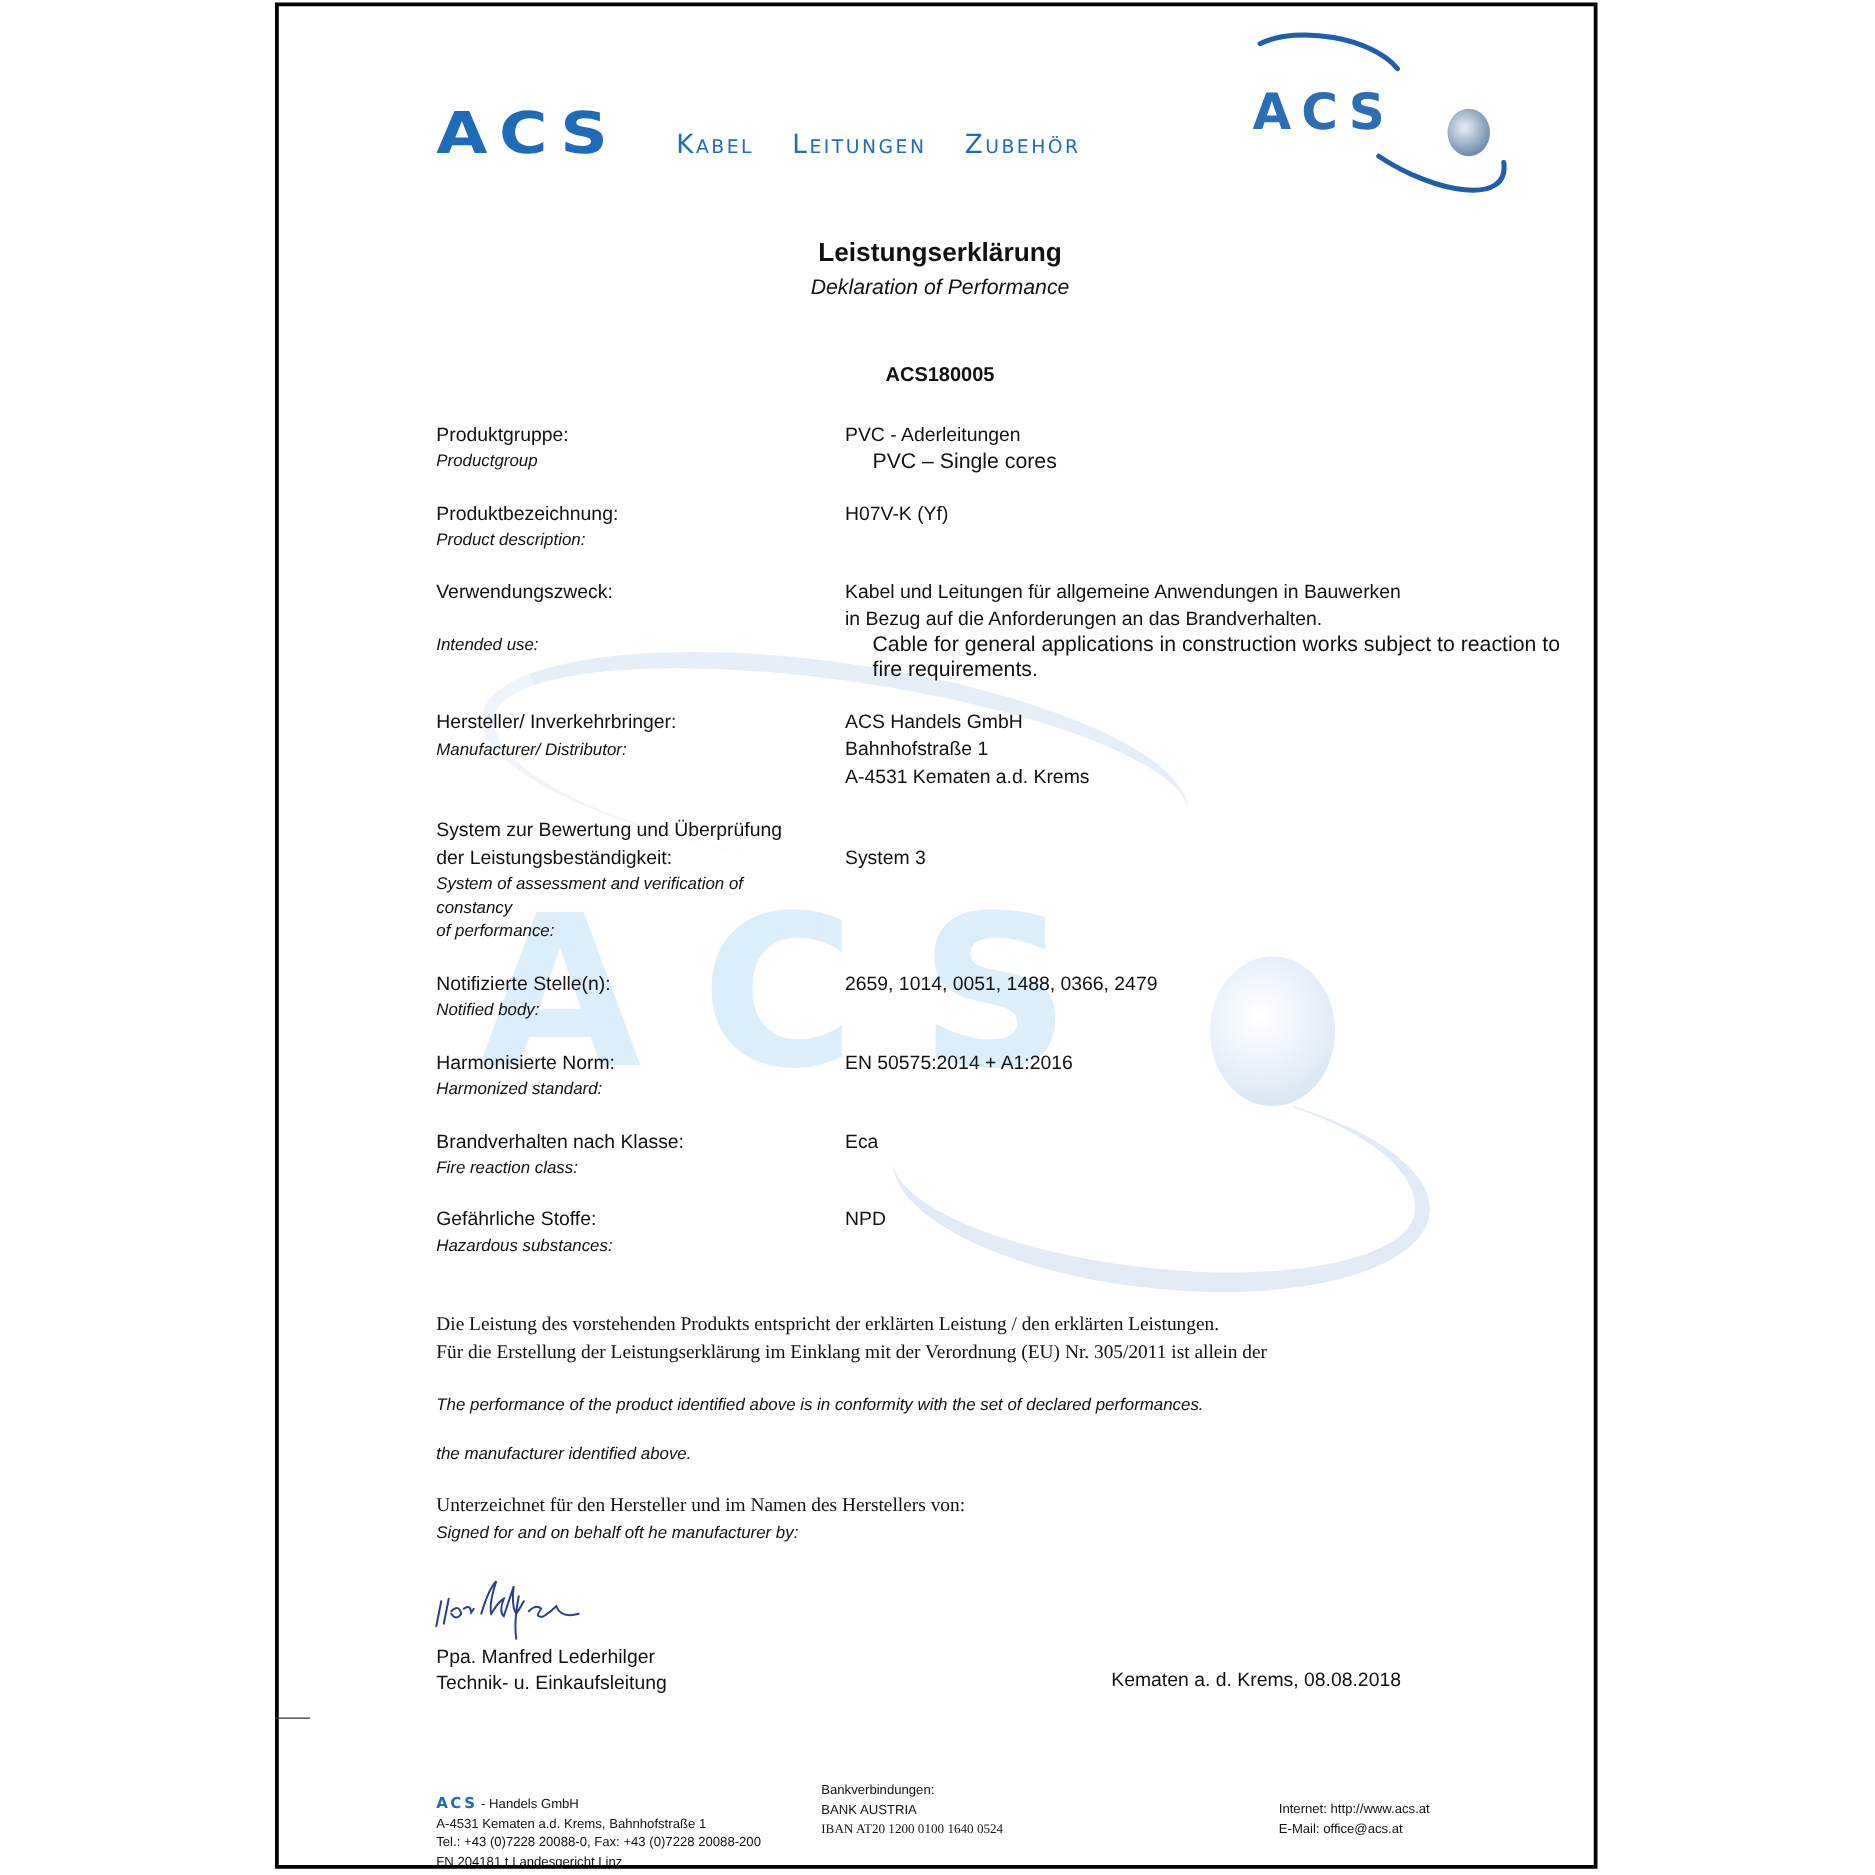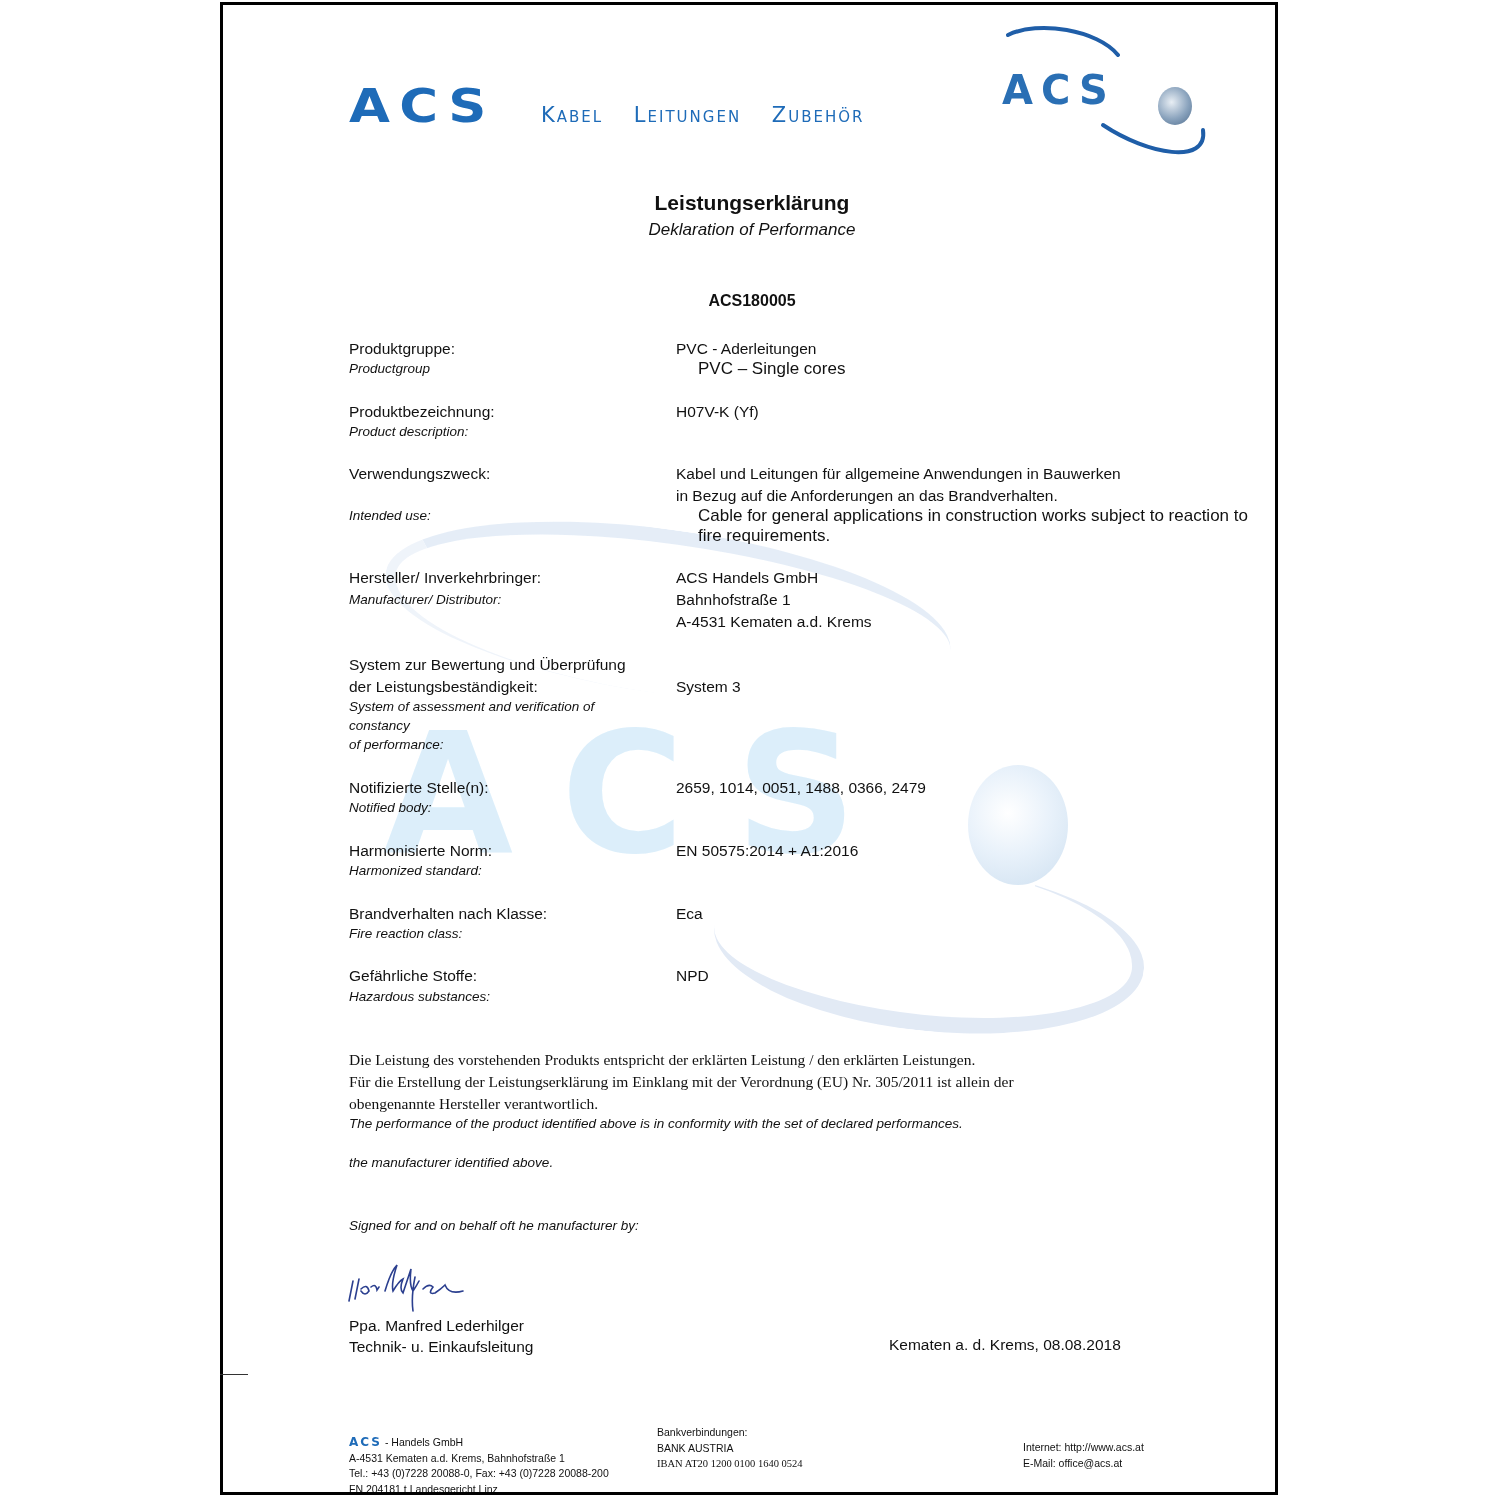--- a/index.html
+++ b/index.html
@@ -124,24 +124,24 @@
   <div class="lbl" style="top:898px">Brandverhalten nach Klasse:</div>
   <div class="lbl-en" style="top:919px">Fire reaction class:</div>
   <div class="val" style="top:898px">Eca</div>
 
   <div class="lbl" style="top:960px">Gefährliche Stoffe:</div>
   <div class="lbl-en" style="top:982px">Hazardous substances:</div>
   <div class="val" style="top:960px">NPD</div>
 
   <div class="para" style="top:1044px">Die Leistung des vorstehenden Produkts entspricht der erklärten Leistung / den erklärten Leistungen.</div>
   <div class="para" style="top:1066px">Für die Erstellung der Leistungserklärung im Einklang mit der Verordnung (EU) Nr. 305/2011 ist allein der</div>
-  <div class="para" style="top:1088px">obengenannte Hersteller verantwortlich.</div>
   <div class="para-en" style="top:1109px">The performance of the product identified above is in conformity with the set of declared performances.</div>
   <div class="para-en" style="top:1148px">the manufacturer identified above.</div>
 
+  <div class="para" style="top:1189px">Unterzeichnet für den Hersteller und im Namen des Herstellers von:</div>
   <div class="para-en" style="top:1211px">Signed for and on behalf oft he manufacturer by:</div>
 
   <svg class="sig" viewBox="0 0 150 50">
     <path d="M4 38 L8 18 M10 36 L14 16 M16 26 q6 -6 8 2 q-4 6 -8 0 M26 24 q5 -4 6 3 l2 -3 M40 28 q6 -20 12 -26 q-6 18 -4 26 q6 -10 10 -12 q-4 10 0 14 q4 -12 8 -24 q-2 16 2 22 q4 -6 6 -10 M70 14 q-4 20 -2 34 M78 26 q6 -6 10 -2 q-6 8 2 6 q6 -4 10 -8 q4 10 18 6" stroke="#2b3f8f" stroke-width="1.6" fill="none" stroke-linecap="round"></path>
   </svg>
 
   <div class="signer" style="top:1310px">Ppa. Manfred Lederhilger</div>
   <div class="signer" style="top:1331px">Technik- u. Einkaufsleitung</div>
   <div class="place-date">Kematen a. d. Krems, 08.08.2018</div>
 

